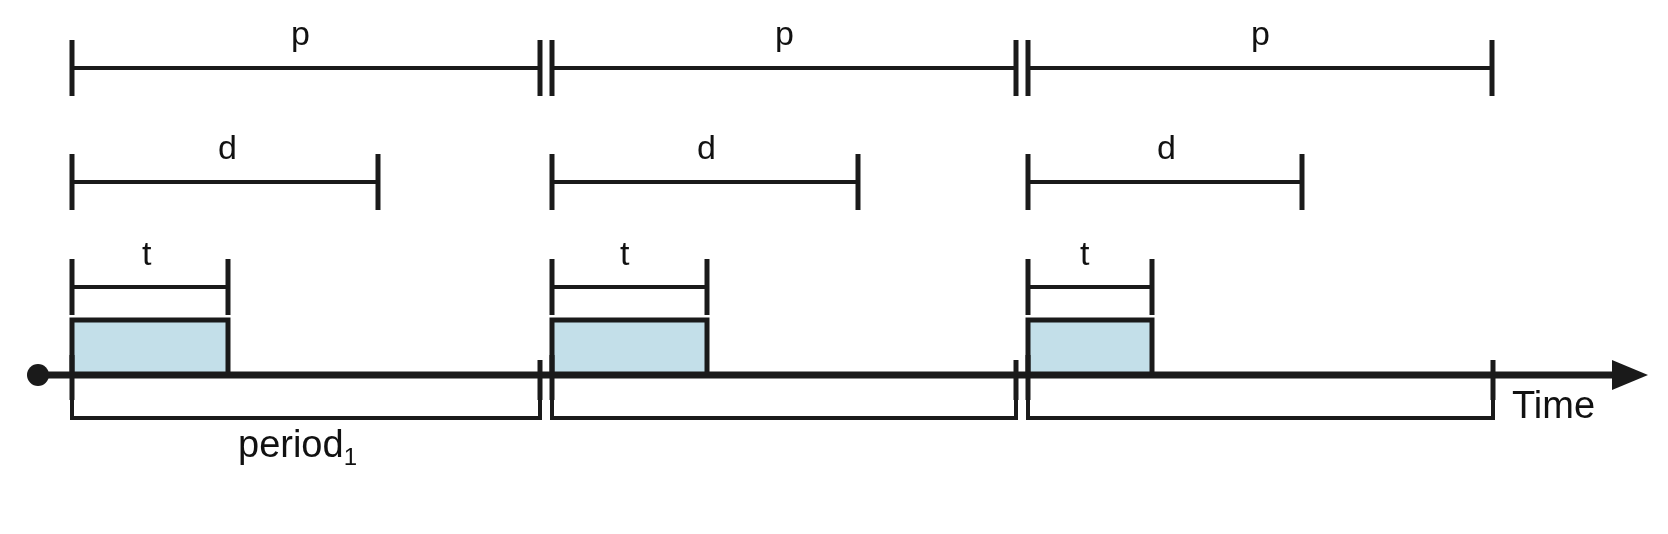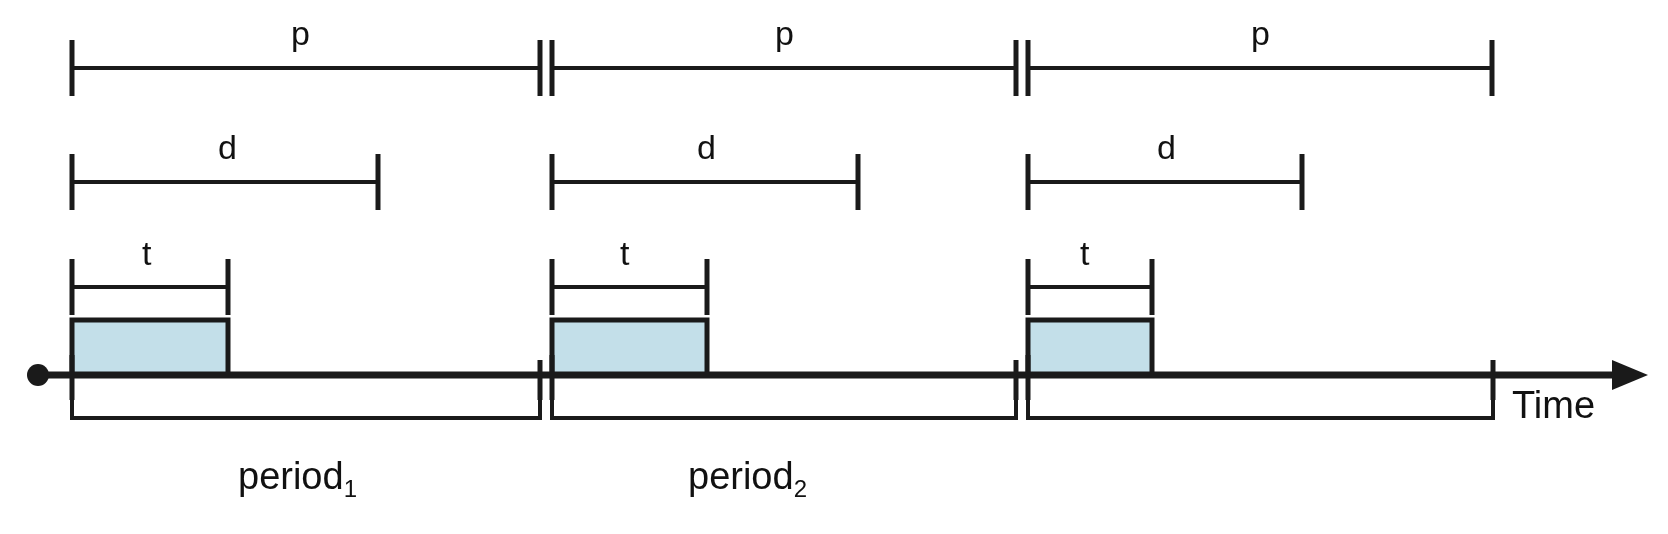--- a/index.html
+++ b/index.html
@@ -27,21 +27,20 @@
     color: #111111;
     font-family: "Liberation Sans", sans-serif;
     white-space: nowrap;
     line-height: 1;
   }
   .lbl-pdt {
     font-size: 34px;
   }
   .lbl-period {
     font-size: 38px;
-    margin-top: 32px;
   }
   .lbl-period sub {
     font-size: 24px;
     vertical-align: baseline;
     position: relative;
     top: 8px;
   }
   .lbl-time {
     font-size: 38px;
   }
@@ -159,19 +158,16 @@
   <div class="lbl lbl-pdt" style="left:697px; top:130px;">d</div>
   <div class="lbl lbl-pdt" style="left:1157px; top:130px;">d</div>
 
   <div class="lbl lbl-pdt" style="left:142px; top:236px;">t</div>
   <div class="lbl lbl-pdt" style="left:620px; top:236px;">t</div>
   <div class="lbl lbl-pdt" style="left:1080px; top:236px;">t</div>
 
   <div class="lbl lbl-period" style="left:238px; top:425px;">
     <span>period</span><sub>1</sub>
   </div>
-  <div class="lbl lbl-period" style="left:688px; top:425px;">
-    <span>period</span><sub>2</sub>
-  </div>
 
   <div class="lbl lbl-time" style="left:1512px; top:386px;">Time</div>
 
 </div>
 
 </body></html>

